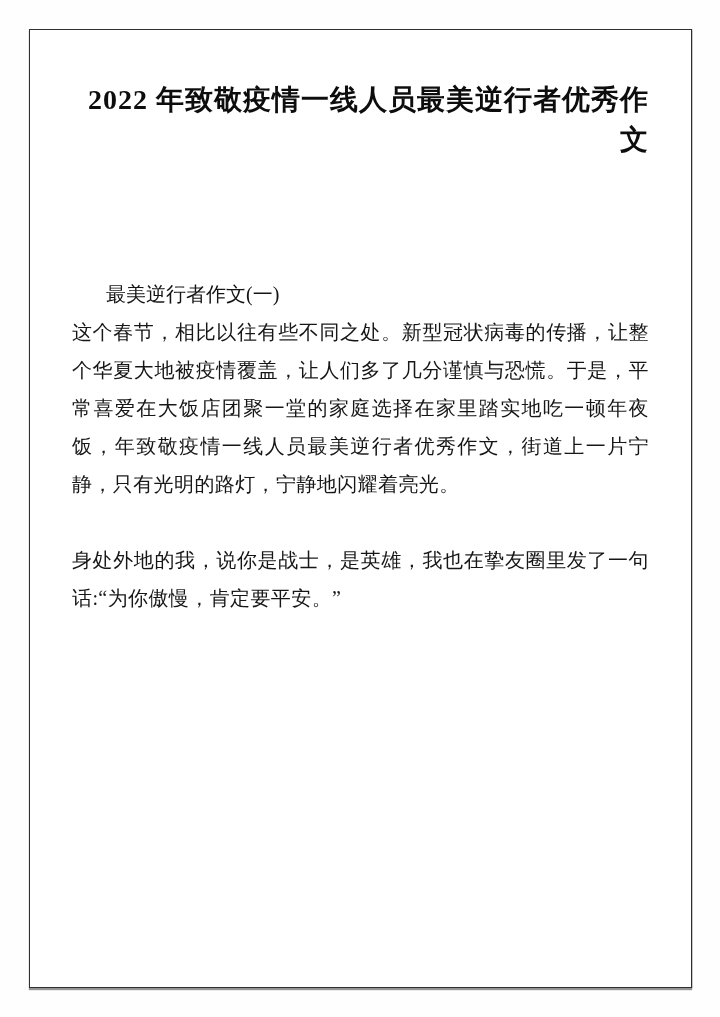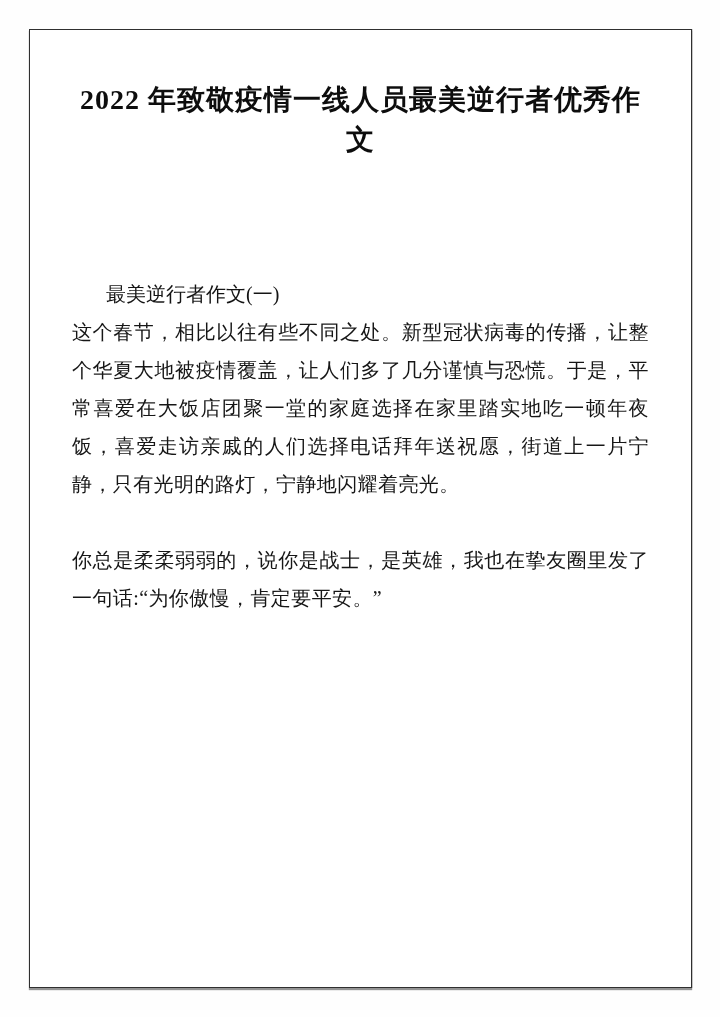--- a/index.html
+++ b/index.html
@@ -27,21 +27,21 @@
     box-shadow: 0 2px 1px rgba(60,60,60,0.55), 1px 0 0 rgba(90,90,90,0.25);
   }
   .content {
     padding: 50px 42px 0 42px;
     color: #161616;
   }
   .doc-title {
     font-size: 28px;
     font-weight: 700;
     line-height: 40px;
-    text-align: center;
+    text-align: right;
     letter-spacing: 1px;
     color: #0d0d0d;
   }
   .section-heading {
     margin-top: 115px;
     font-size: 20px;
     line-height: 38px;
     text-indent: 34px;
     color: #141414;
   }
@@ -63,21 +63,21 @@
 <div class="canvas">
   <div class="page">
     <div class="content">
 
       <div class="doc-title">
         <span>2022 年致敬疫情一线人员最美逆行者优秀作文</span><br>
       </div>
 
       <div class="section-heading">最美逆行者作文(一)</div>
 
-      <p class="para">这个春节，相比以往有些不同之处。新型冠状病毒的传播，让整个华夏大地被疫情覆盖，让人们多了几分谨慎与恐慌。于是，平常喜爱在大饭店团聚一堂的家庭选择在家里踏实地吃一顿年夜饭，喜爱走访亲戚的人们选择电话拜年送祝愿，街道上一片宁静，只有光明的路灯，宁静地闪耀着亮光。</p>
+      <p class="para">这个春节，相比以往有些不同之处。新型冠状病毒的传播，让整个华夏大地被疫情覆盖，让人们多了几分谨慎与恐慌。于是，平常喜爱在大饭店团聚一堂的家庭选择在家里踏实地吃一顿年夜饭，年致敬疫情一线人员最美逆行者优秀作文，街道上一片宁静，只有光明的路灯，宁静地闪耀着亮光。</p>
 
 
-      <p class="para gap-above">你总是柔柔弱弱的，说你是战士，是英雄，我也在挚友圈里发了一句话:“为你傲慢，肯定要平安。”</p>
+      <p class="para gap-above">身处外地的我，说你是战士，是英雄，我也在挚友圈里发了一句话:“为你傲慢，肯定要平安。”</p>
 
 
     </div>
   </div>
 </div>
 
 </body></html>

